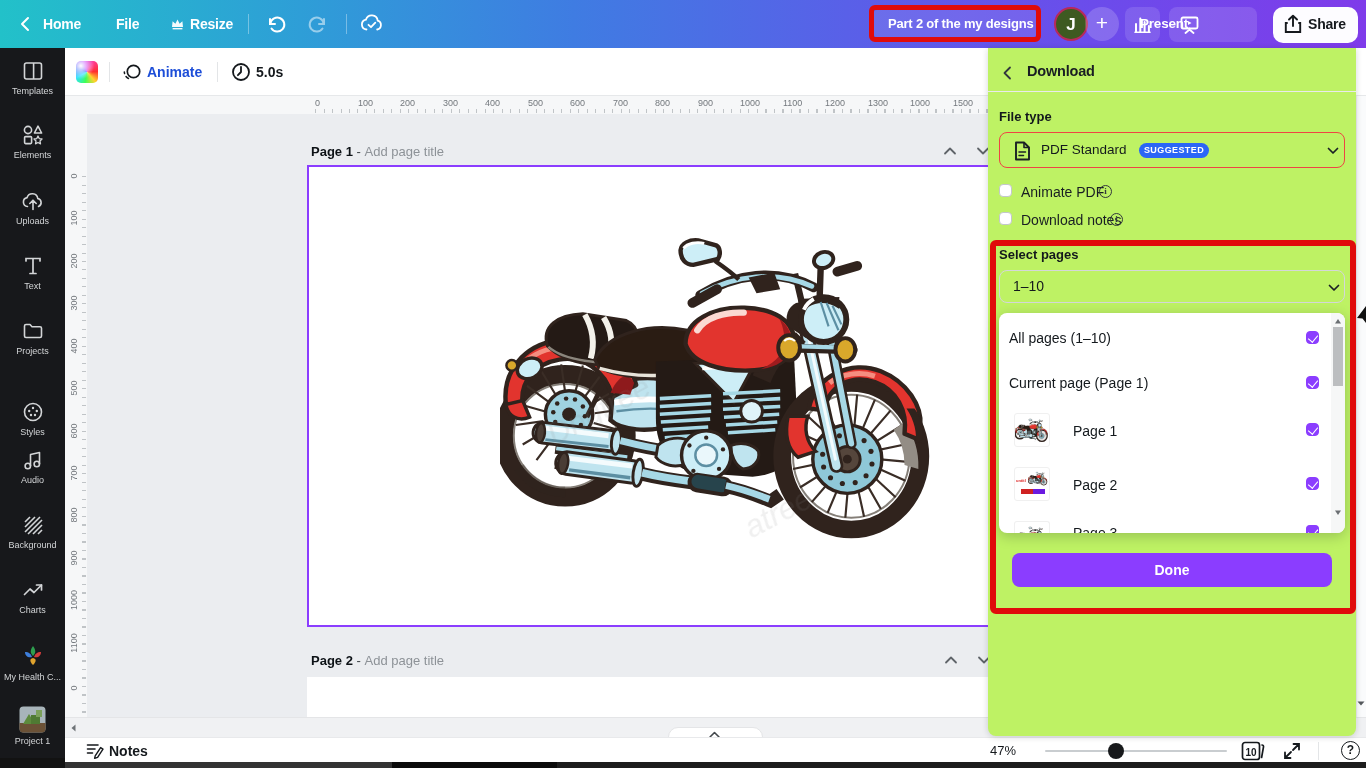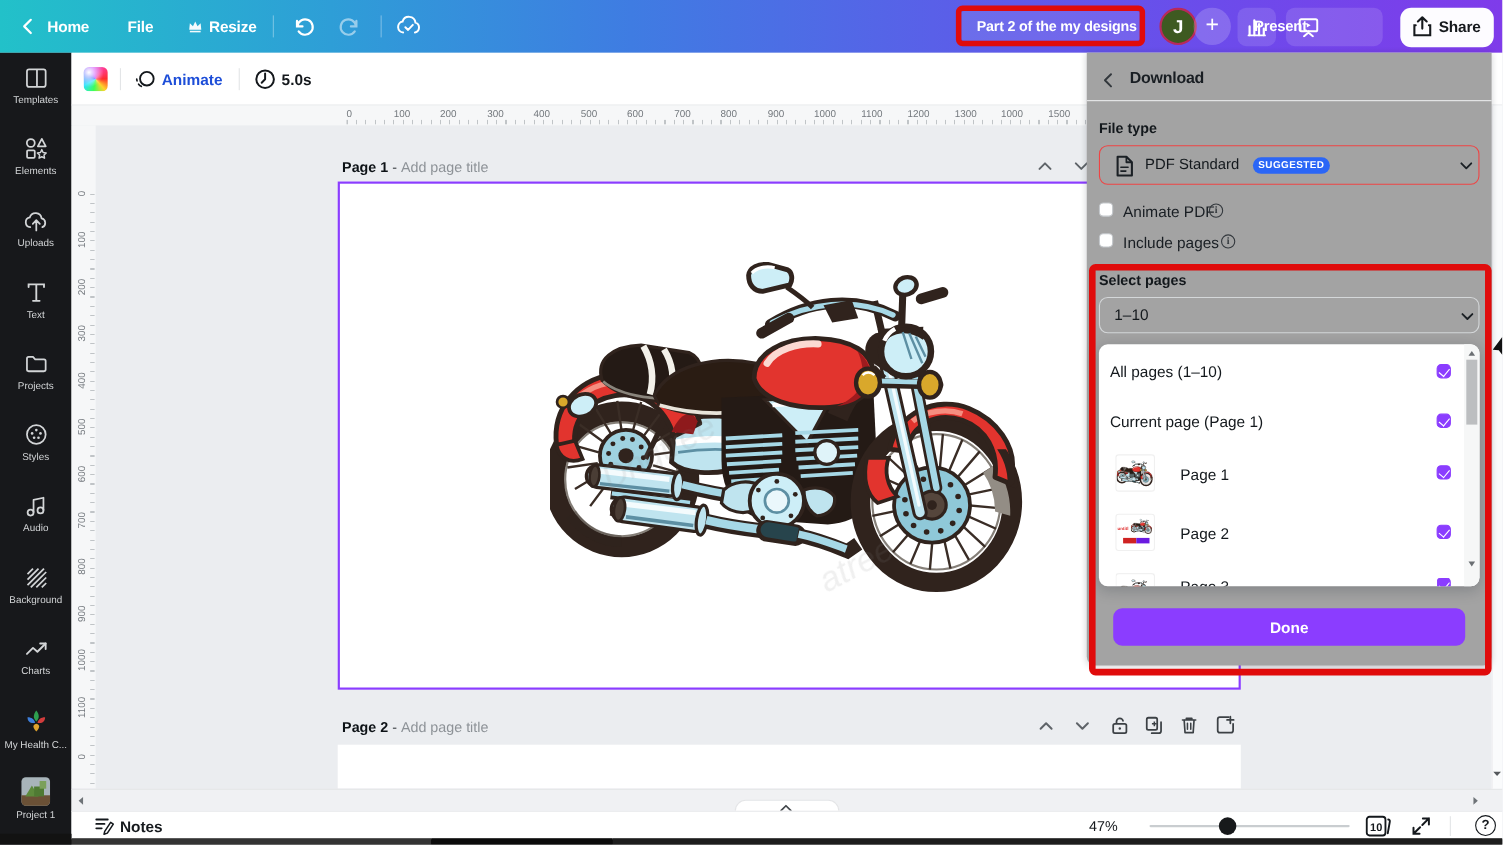--- a/index.html
+++ b/index.html
@@ -32,21 +32,21 @@
   #page2 { position:absolute; left:307px; top:677px; width:821px; height:40px; background:#fff; }
   .ptitle { position:absolute; font-size:13px; color:#0d1216; font-weight:700; }
   .ptitle .gray { color:#8d9297; font-weight:400; }
 
   
   #hscroll { position:absolute; left:65px; top:717px; width:1301px; height:20px; background:#f0f1f3; border-top:1px solid #e4e5e7; }
   #bottombar { position:absolute; left:65px; top:737px; width:1301px; height:26px; background:#fff; border-top:1px solid #e8e9eb; }
   #bstrip { position:absolute; left:0; top:763px; width:1366px; height:5px; background:#101010; }
 
   
-  #panel { position:absolute; left:988px; top:48px; width:368px; height:557px; background:#a3a3a3;
+  #panel { position:absolute; left:988px; top:48px; width:368px; height:688px; background:#bef264;
     border-radius:0 0 8px 8px; box-shadow:0 1px 6px rgba(20,30,40,0.18); }
   .chk { position:absolute; width:13px; height:13px; border:1.5px solid #c3c7cb; border-radius:4px; background:#fff; }
   .chk.on { background:#8b3dff; border-color:#8b3dff; }
   .chk.on:after { content:""; position:absolute; left:2.5px; top:0.5px; width:5px; height:8px;
     border:solid #fff; border-width:0 1.8px 1.8px 0; transform:rotate(40deg); }
   .info { position:absolute; width:13px; height:13px; border:1.4px solid #33383d; border-radius:50%;
     color:#33383d; font-size:9px; line-height:11px; text-align:center; font-weight:700; }
   .info:after { content:"i"; font-family:"Liberation Serif",serif; }
 
   
@@ -310,21 +310,21 @@
           <path d="M5 7 V4.5 H19 V7 M12 4.5 V19.5 M9 19.5 H15" stroke="#d3d5d7" stroke-width="1.7" fill="none" stroke-linecap="round"></path>
         </svg>
       <span class="lbl">Text</span>
     </div>
     <div class="sb-item" style="top:271px">
       <svg width="24" height="24" viewBox="0 0 24 24" style="margin:0 auto">
           <path d="M3.5 7 a1.5 1.5 0 0 1 1.5 -1.5 H9 l2 2.2 H19 a1.5 1.5 0 0 1 1.5 1.5 V17 a1.5 1.5 0 0 1 -1.5 1.5 H5 A1.5 1.5 0 0 1 3.5 17 Z" stroke="#d3d5d7" stroke-width="1.6" fill="none" stroke-linejoin="round"></path>
         </svg>
       <span class="lbl">Projects</span>
     </div>
-    <div class="sb-item" style="top:335px">
+    <div class="sb-item" style="top:352px">
       <svg width="24" height="24" viewBox="0 0 24 24" style="margin:0 auto">
           <circle cx="12" cy="12" r="8.5" stroke="#d3d5d7" stroke-width="1.6" fill="none"></circle>
           <circle cx="12" cy="8" r="1.2" fill="#d3d5d7"></circle>
           <circle cx="8.2" cy="11" r="1.2" fill="#d3d5d7"></circle>
           <circle cx="15.8" cy="11" r="1.2" fill="#d3d5d7"></circle>
           <circle cx="10" cy="15" r="1.2" fill="#d3d5d7"></circle>
           <circle cx="14" cy="15" r="1.2" fill="#d3d5d7"></circle>
         </svg>
       <span class="lbl">Styles</span>
     </div>
@@ -544,21 +544,21 @@
       <div class="abs" style="left:139px;top:10px;width:70px;height:15px;background:#2b66f6;border-radius:8px;color:#fff;font-size:9px;font-weight:700;letter-spacing:0.4px;text-align:center;line-height:15px">SUGGESTED</div>
       <svg class="abs" style="left:327px;top:14px" width="12" height="8" viewBox="0 0 12 8">
           <path d="M1.5 1.5 L6 6 L10.5 1.5" stroke="#1b2025" stroke-width="1.7" fill="none" stroke-linecap="round" stroke-linejoin="round"></path>
         </svg>
     </div>
 
     <div class="chk" style="left:11px;top:136px"></div>
     <span class="abs" style="left:33px;top:136px;font-size:14px;color:#191e23">Animate PDF</span>
     <div class="info" style="left:111px;top:137px"></div>
     <div class="chk" style="left:11px;top:164px"></div>
-    <span class="abs" style="left:33px;top:164px;font-size:14px;color:#191e23">Include pages</span>
+    <span class="abs" style="left:33px;top:164px;font-size:14px;color:#191e23">Download notes</span>
     <div class="info" style="left:122px;top:165px"></div>
 
     <span class="abs" style="left:11px;top:199px;font-size:13px;font-weight:700;color:#13181c">Select pages</span>
     <div class="abs" style="left:11px;top:222px;width:346px;height:33px;border:1px solid #d4d7d9;border-radius:8px">
       <span class="abs" style="left:13px;top:0;height:31px;line-height:31px;font-size:14px;color:#14191d">1–10</span>
       <svg class="abs" style="left:328px;top:13px" width="12" height="8" viewBox="0 0 12 8">
           <path d="M1.5 1.5 L6 6 L10.5 1.5" stroke="#1b2025" stroke-width="1.7" fill="none" stroke-linecap="round" stroke-linejoin="round"></path>
         </svg>
     </div>
 

